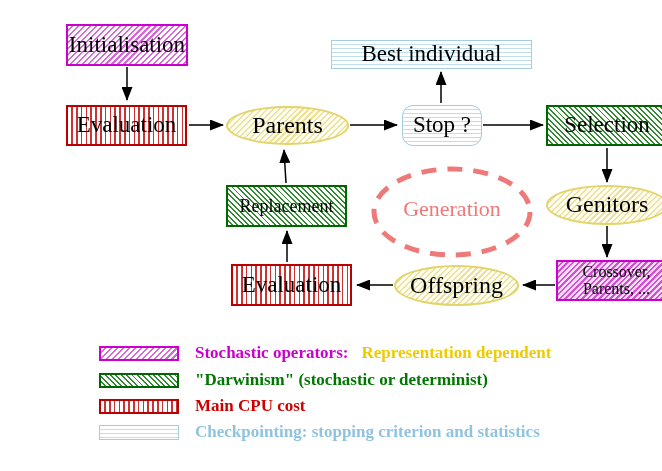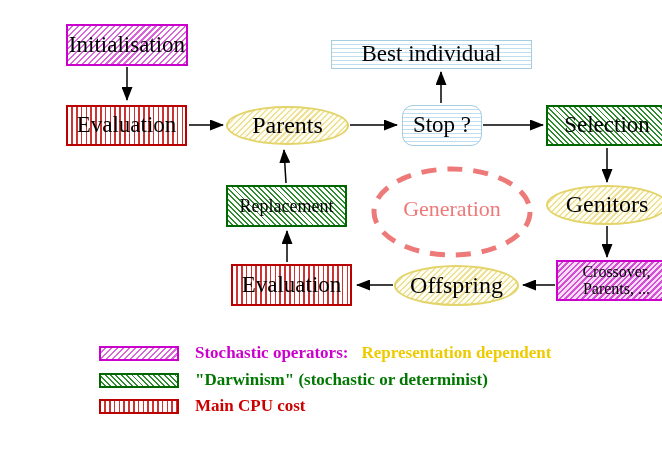--- a/index.html
+++ b/index.html
@@ -128,14 +128,18 @@
   <div class="legend-row" style="top:370px;">
     <div class="swatch hatch-green"></div>
     <span class="legend-text c-green">"Darwinism" (stochastic or determinist)</span>
   </div>
 
   <div class="legend-row" style="top:396px;">
     <div class="swatch stripe-red"></div>
     <span class="legend-text c-red">Main CPU cost</span>
   </div>
 
+  <div class="legend-row" style="top:422px;">
+    <div class="swatch stripe-cyan swatch-cyan-border"></div>
+    <span class="legend-text c-cyan">Checkpointing: stopping criterion and statistics</span>
+  </div>
 
 </div>
 
 </body></html>

